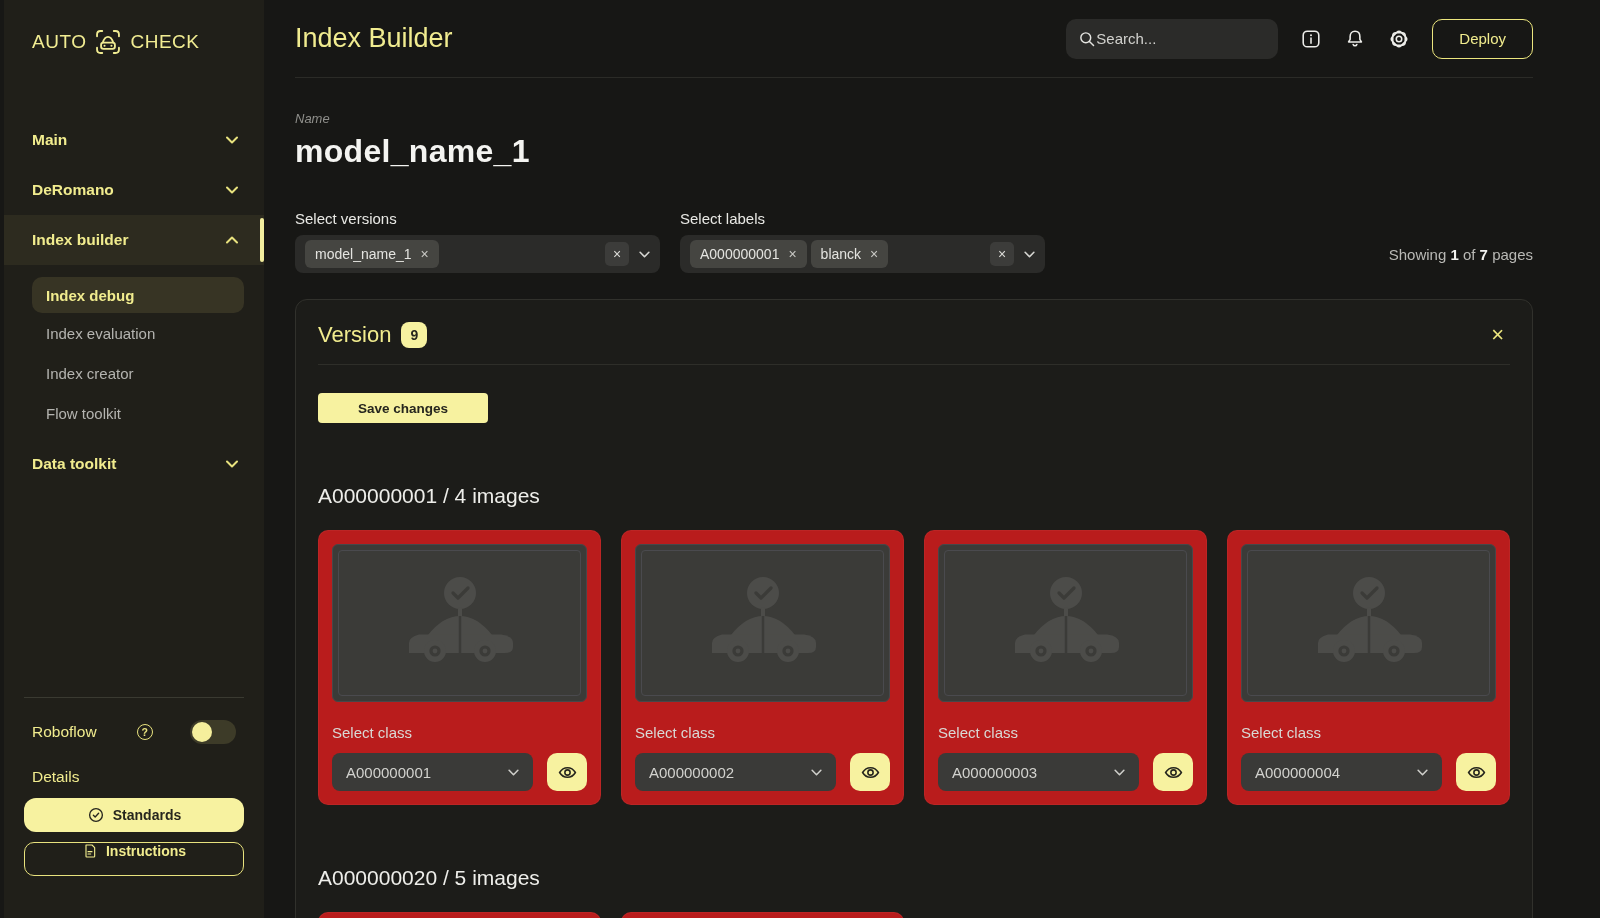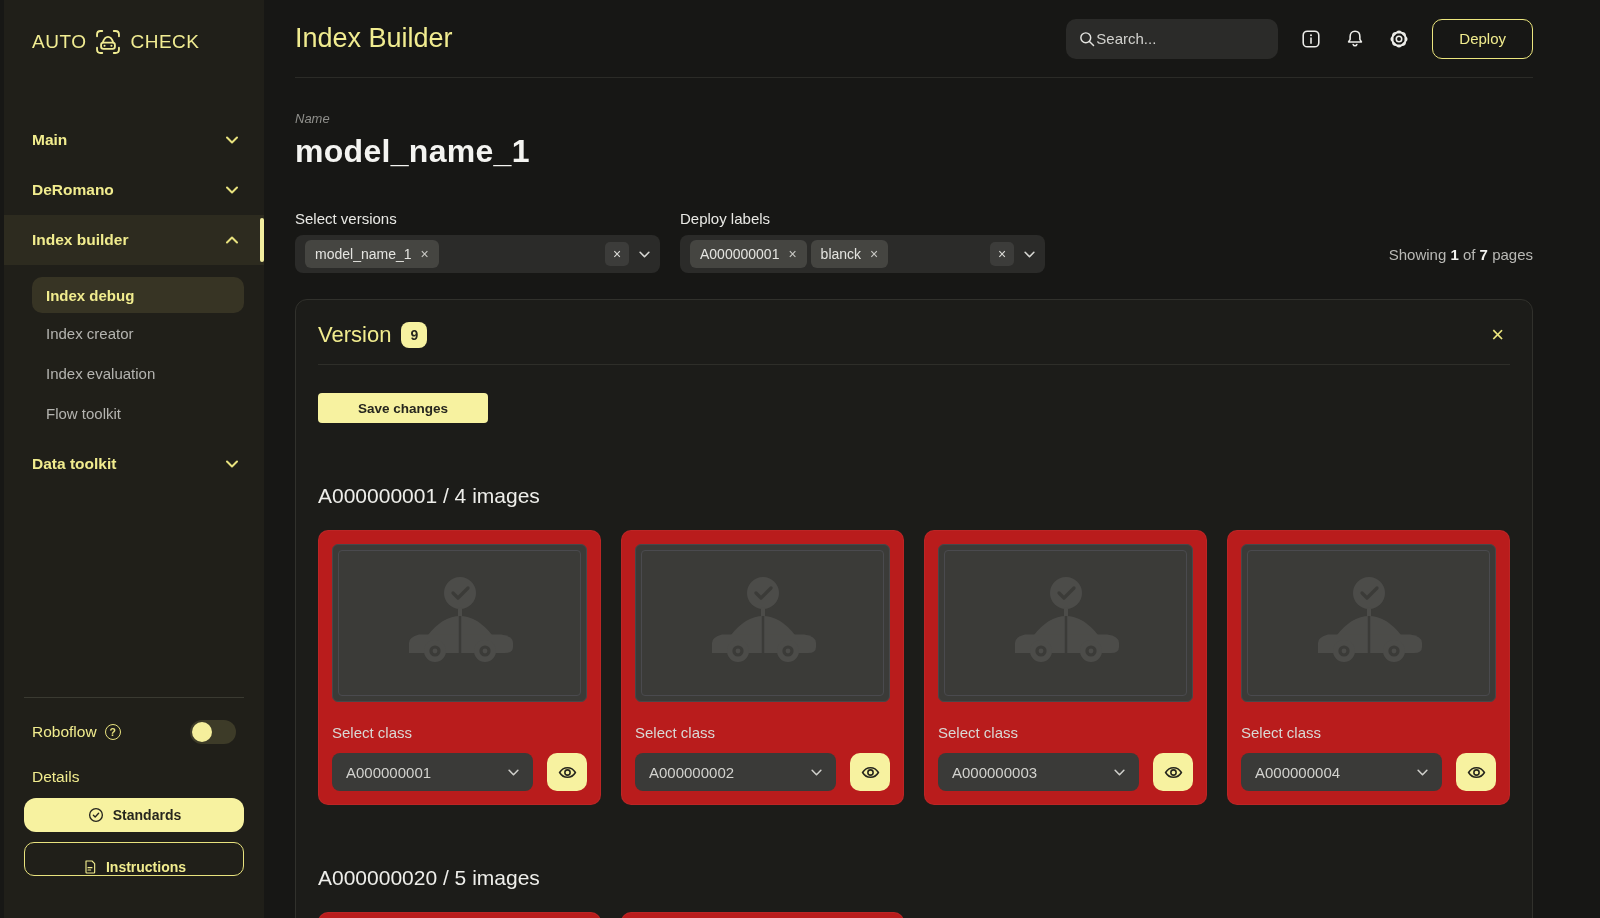--- a/index.html
+++ b/index.html
@@ -27,36 +27,36 @@
   .nav-row.active::after{ content:""; position:absolute; right:0; top:3px; bottom:3px; width:4px;
     background:#f2ed9e; border-radius:2px; }
   .subnav{ padding:12px 20px 6px 28px; }
   .subnav .pill{ height:36px; display:flex; align-items:center; padding:0 14px;
     background:#373424; border-radius:10px; color:#f1ec8e; font-weight:700; font-size:15px; cursor:pointer;}
   .subnav .sub-item{ height:40px; display:flex; align-items:center; padding:0 14px;
     color:#b4b4b0; font-size:15px; cursor:pointer;}
   .side-gap{ flex:1; }
   .side-bottom{ padding:0 20px 42px 20px; }
   .side-divider{ height:1px; background:#3a3a31; margin-bottom:22px; }
-  .robo-row{ display:flex; align-items:center; padding:0 8px; }
+  .robo-row{ display:flex; align-items:center; padding:0 8px;gap:32px; }
   .robo-label{ color:#f1ec8e; font-size:15.5px; }
   .help-circle{ width:16px; height:16px; border:1.4px solid #e8e27e; border-radius:50%;
     color:#e8e27e; font-size:10.5px; display:inline-flex; align-items:center; justify-content:center;
     margin-left:8px; font-weight:700;}
   .toggle{ margin-left:auto; width:46px; height:24px; background:#3d3b28; border-radius:12px;
     position:relative; cursor:pointer;}
   .toggle .knob{ position:absolute; left:2px; top:2px; width:20px; height:20px; border-radius:50%;
     background:#f5ef9c; }
   .details-label{ color:#f1ec8e; font-size:15.5px; margin:24px 0 12px 8px; }
   .btn-standards{ width:100%; height:34px; background:#f7f2a0; color:#26261e; border:none;
     border-radius:12px; font-family:inherit; font-size:14px; font-weight:700; display:flex; align-items:center;
     justify-content:center; gap:8px; cursor:pointer;}
   .btn-instructions{ width:100%; height:34px; margin-top:10px; background:transparent; color:#f1ec8e;
     border:1px solid #e8e27e; border-radius:10px; font-family:inherit; font-size:14px; font-weight:600;
-    display:flex; align-items:flex-end; justify-content:center; gap:8px; cursor:pointer;}
+    display:flex; align-items:flex-start; justify-content:center; gap:8px; cursor:pointer;}
   
   .main{ margin-left:260px; height:918px; padding:0 67px 0 35px; }
   .topbar{ height:78px; display:flex; align-items:center; border-bottom:1px solid #2b2b27; }
   .page-title{ color:#f1ec90; font-size:27px; font-weight:500; }
   .topbar-right{ margin-left:auto; display:flex; align-items:center; gap:22px; }
   .search-box{ width:212px; height:40px; background:#2b2b29; border-radius:10px;
     display:flex; align-items:center; padding:0 12px; color:#e4e4e0;}
   .search-box input{ background:transparent; border:none; outline:none; color:#e8e8e4;
     font-family:inherit; font-size:15px; width:150px;}
   .search-box input::placeholder{ color:#d2d2ce; }
@@ -152,22 +152,22 @@
     <div class="nav-row active">
       <span>Index builder</span>
       <span class="chev">
         <svg width="12" height="8" viewBox="0 0 12 8">
             <path d="M1 6.5 L6 1.5 L11 6.5" fill="none" stroke="currentColor" stroke-width="2" stroke-linecap="round" stroke-linejoin="round"></path>
           </svg>
       </span>
     </div>
     <div class="subnav">
       <div class="pill">Index debug</div>
+      <div class="sub-item">Index evaluation</div>
       <div class="sub-item">Index creator</div>
-      <div class="sub-item">Index evaluation</div>
       <div class="sub-item">Flow toolkit</div>
     </div>
     <div class="nav-row">
       <span>Data toolkit</span>
       <span class="chev">
         <svg width="12" height="8" viewBox="0 0 12 8">
             <path d="M1 1.5 L6 6.5 L11 1.5" fill="none" stroke="currentColor" stroke-width="2" stroke-linecap="round" stroke-linejoin="round"></path>
           </svg>
       </span>
     </div>
@@ -261,21 +261,21 @@
         </span>
         <span class="clear">×</span>
         <span class="chev">
           <svg width="11" height="7" viewBox="0 0 12 8">
               <path d="M1 1.5 L6 6.5 L11 1.5" fill="none" stroke="currentColor" stroke-width="1.8" stroke-linecap="round" stroke-linejoin="round"></path>
             </svg>
         </span>
       </div>
     </div>
     <div class="filter-group">
-      <div class="filter-label">Deploy labels</div>
+      <div class="filter-label">Select labels</div>
       <div class="mselect">
         <span class="chip">
           <span>A000000001</span>
           <span class="x">×</span>
         </span>
         <span class="chip">
           <span>blanck</span>
           <span class="x">×</span>
         </span>
         <span class="clear">×</span>

